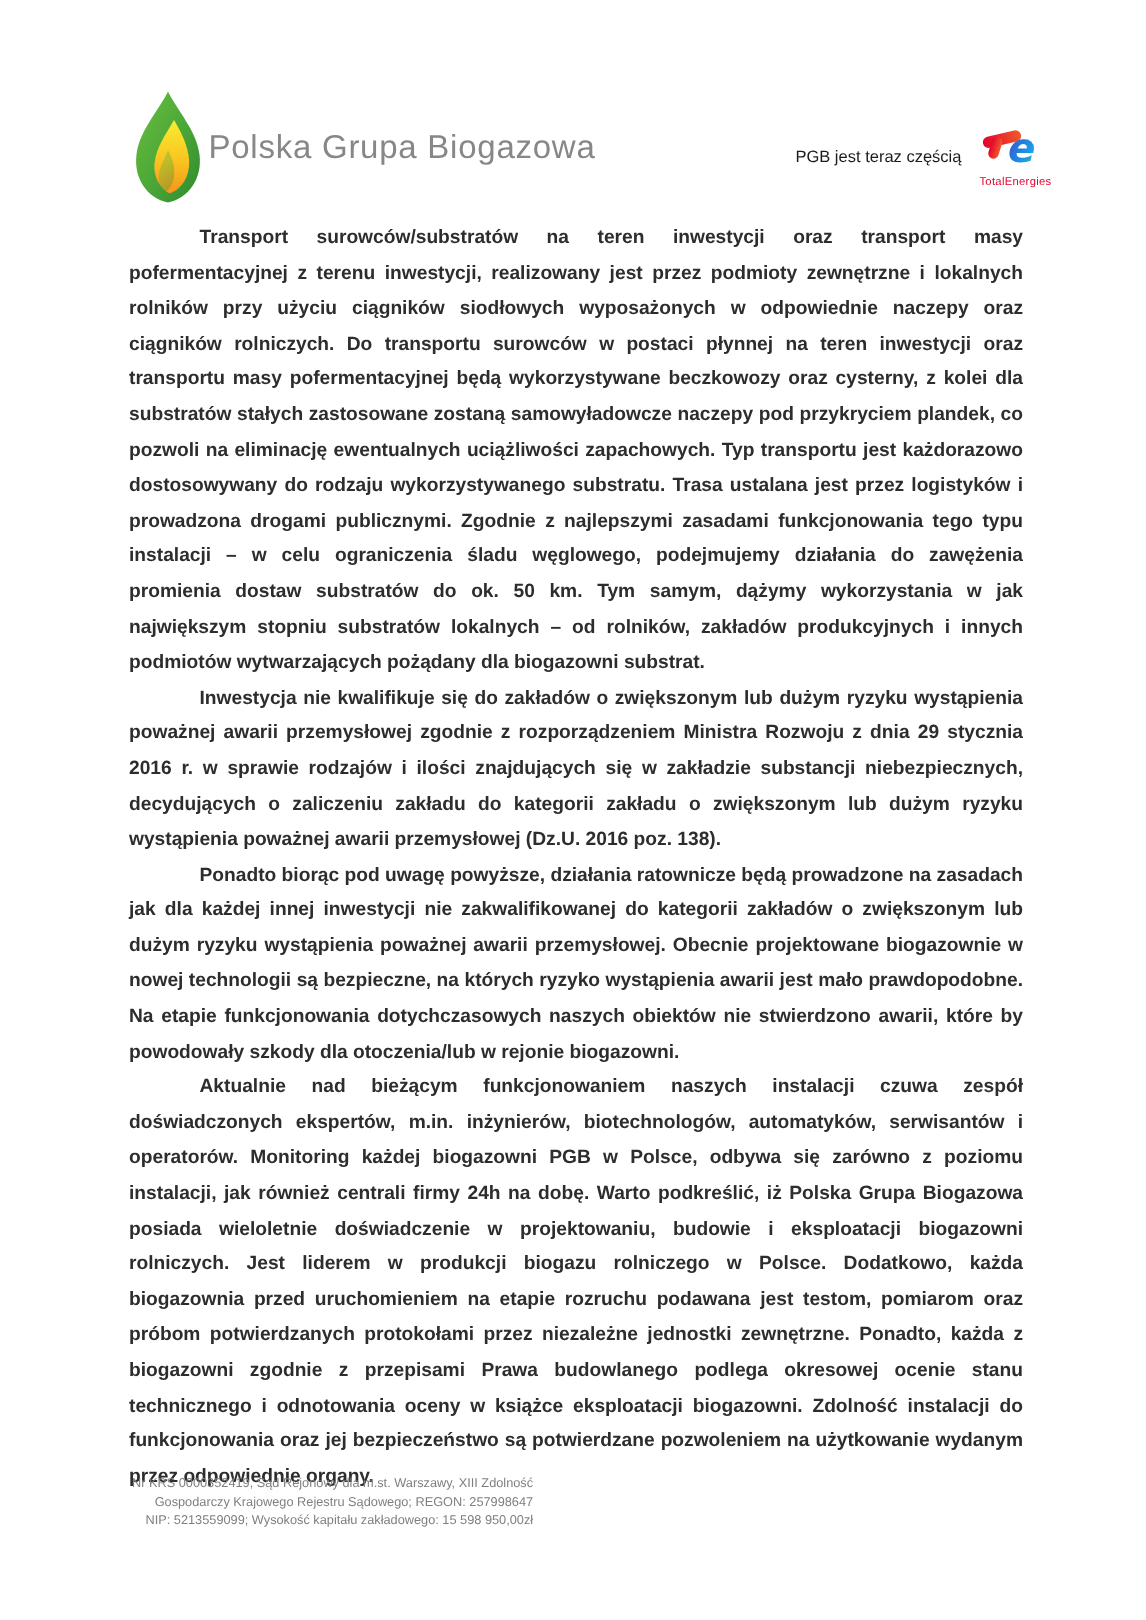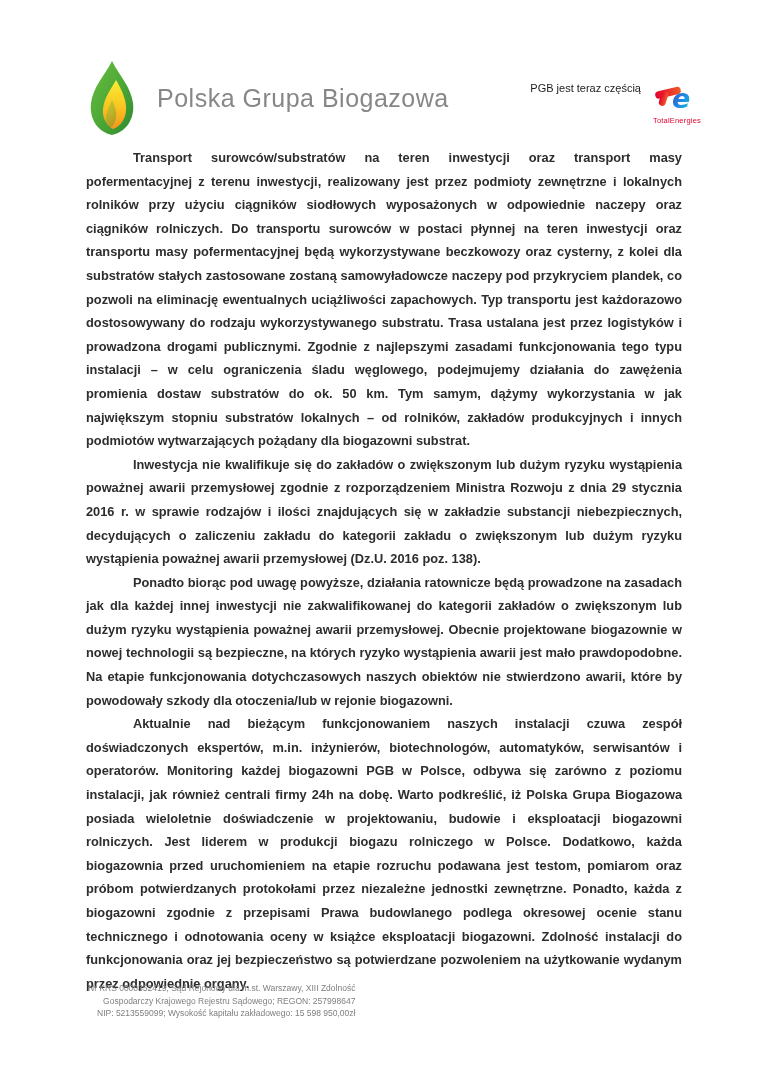--- a/index.html
+++ b/index.html
@@ -10,32 +10,31 @@
     background: #ffffff;
     font-family: "Liberation Sans", "DejaVu Sans", sans-serif;
     overflow: hidden;
   }
 
   
   .header { position: absolute; top: 0; left: 0; right: 0; height: 140px; }
   .logo-block { position: absolute; left: 85px; top: 60px; display: flex; align-items: center; }
   .logo-mark { width: 54px; height: 76px; }
   .company-name {
-    margin-left: 18px;
-    font-size: 25px;
+    font-size: 22px;
     color: #878787;
     letter-spacing: 0.5px;
     white-space: nowrap;
   }
   .partner-block {
     position: absolute;
     right: 63px;
     top: 82px;
     display: flex;
-    align-items: flex-start;
+    align-items: flex-end;
     margin-left: 20px;
   }
   .partner-tagline {
     font-size: 11px;
     color: #1c1c1c;
     margin-right: 12px;
     margin-bottom: 14px;
     white-space: nowrap;
   }
   .te-logo { display: flex; flex-direction: column; align-items: center; }

